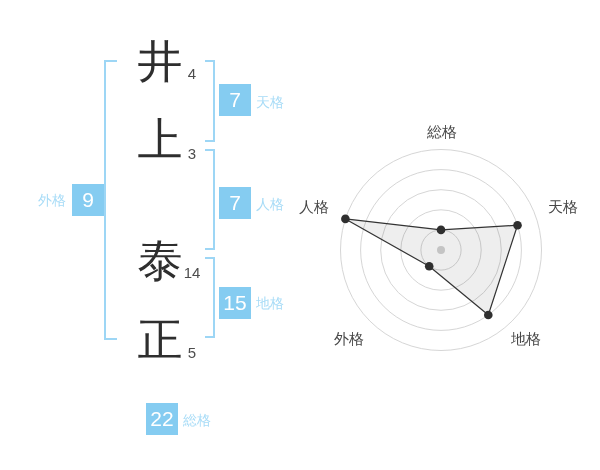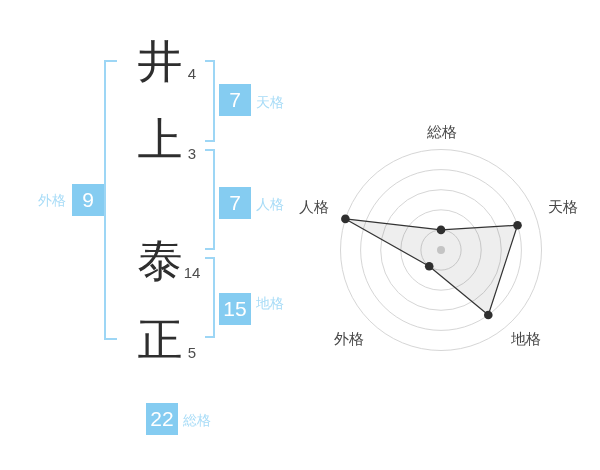--- a/index.html
+++ b/index.html
@@ -75,21 +75,21 @@
   <div class="abs stroke-num" style="top:265px">14</div>
   <div class="abs stroke-num" style="top:345px">5</div>
 
   <div class="abs bracket bracket-left"></div>
   <div class="abs bracket bracket-right" style="top:60px;height:82px;"></div>
   <div class="abs bracket bracket-right" style="top:149px;height:101px;"></div>
   <div class="abs bracket bracket-right" style="top:257px;height:81px;"></div>
 
   <div class="abs badge" style="left:219px;top:84px;">7</div>
   <div class="abs badge" style="left:219px;top:187px;">7</div>
-  <div class="abs badge" style="left:219px;top:287px;margin-top:6px;">15</div>
+  <div class="abs badge" style="left:219px;top:287px;">15</div>
   <div class="abs badge" style="left:72px;top:184px;">9</div>
   <div class="abs badge" style="left:146px;top:403px;">22</div>
 
   <div class="abs kaku-label" style="left:256px;top:95px;">天格</div>
   <div class="abs kaku-label" style="left:256px;top:197px;">人格</div>
   <div class="abs kaku-label" style="left:256px;top:296px;">地格</div>
   <div class="abs kaku-label" style="left:38px;top:193px;">外格</div>
   <div class="abs kaku-label" style="left:183px;top:413px;">総格</div>
 </div>
 

